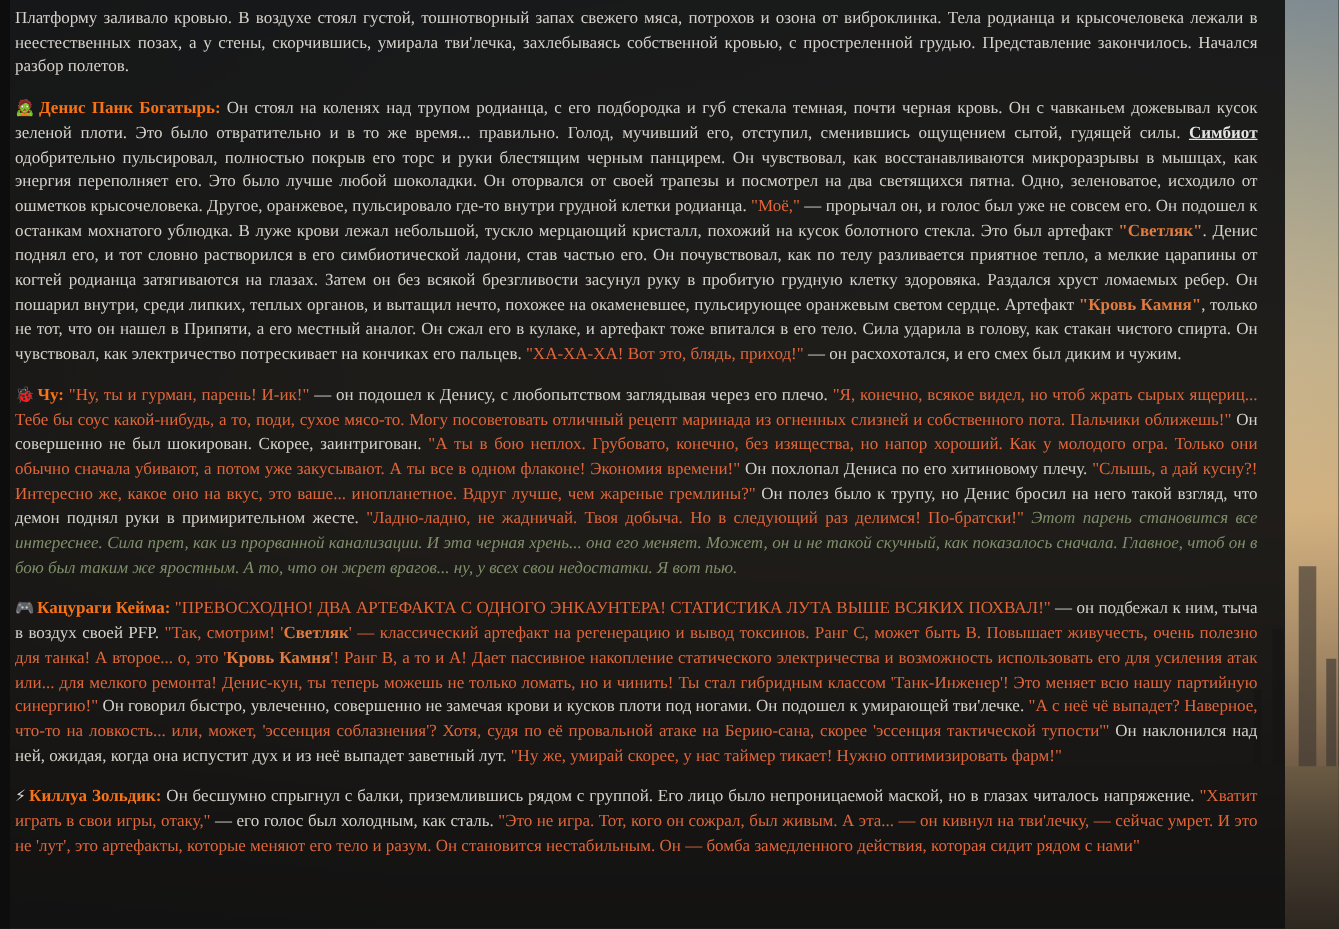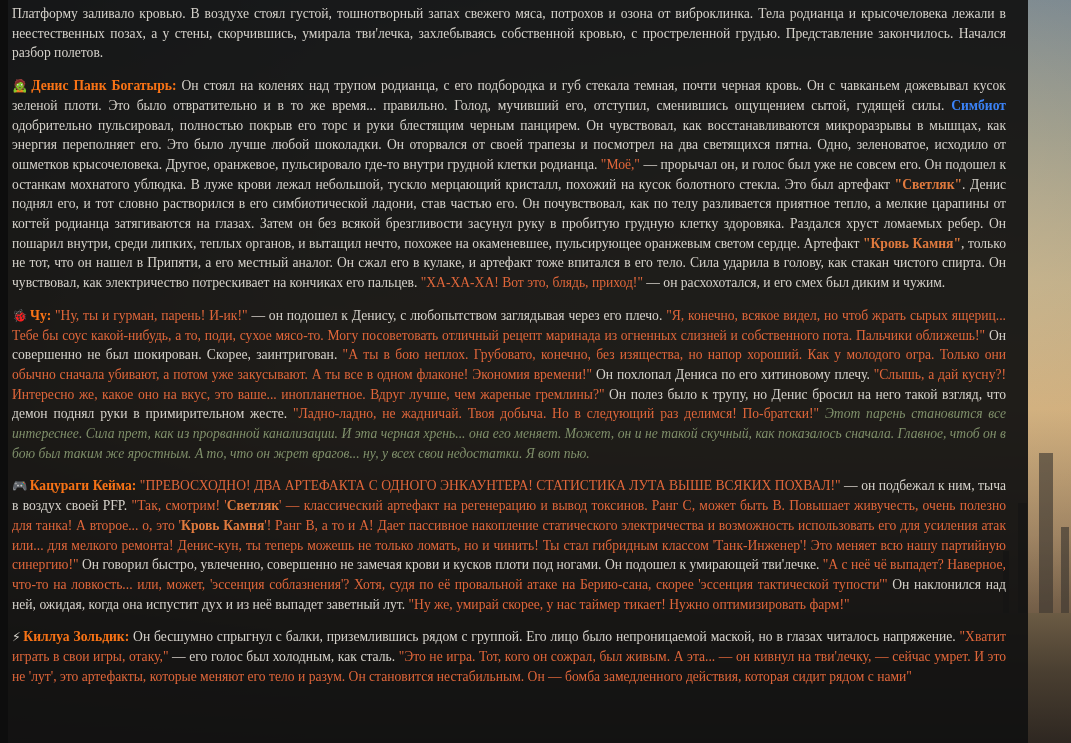--- a/index.html
+++ b/index.html
@@ -83,21 +83,21 @@
     color: #f97316;
   }
   .emoji {
     font-family: "DejaVu Sans", sans-serif;
     font-size: 12.5px;
     margin-right: 2px;
   }
   .q {   color: #e0663a; }
   .hl {  color: #e07a3e; font-weight: bold; }  
   .think { color: #7f8f6a; font-style: italic; } 
-  .b { font-weight: bold; color: #3b82f6; }
+  .b { font-weight: bold; color: #e5e5e5; text-decoration: underline; }
 </style>
 </head>
 <body>
 
 <div class="bg-art">
   <div class="tower t1"></div>
   <div class="tower t2"></div>
   <div class="tower t3"></div>
   <div class="tower t4"></div>
   <div class="ground"></div>

